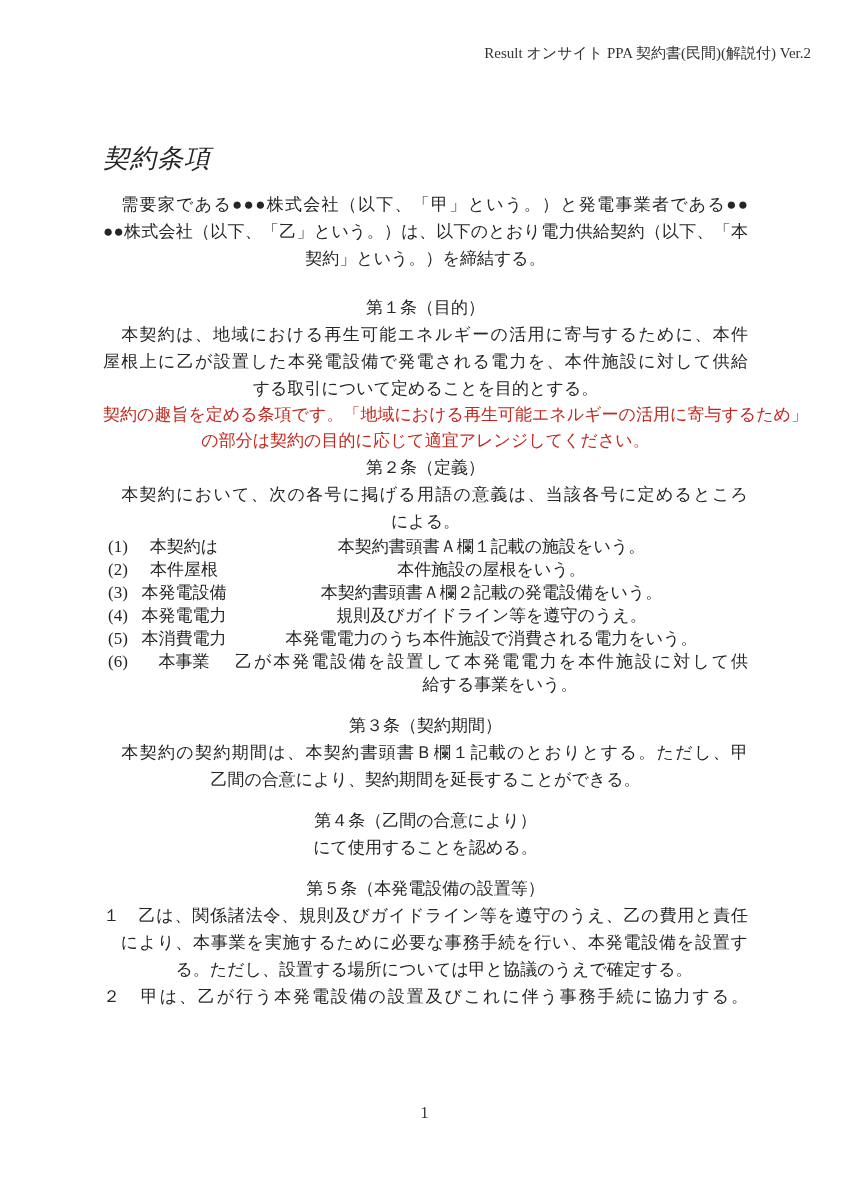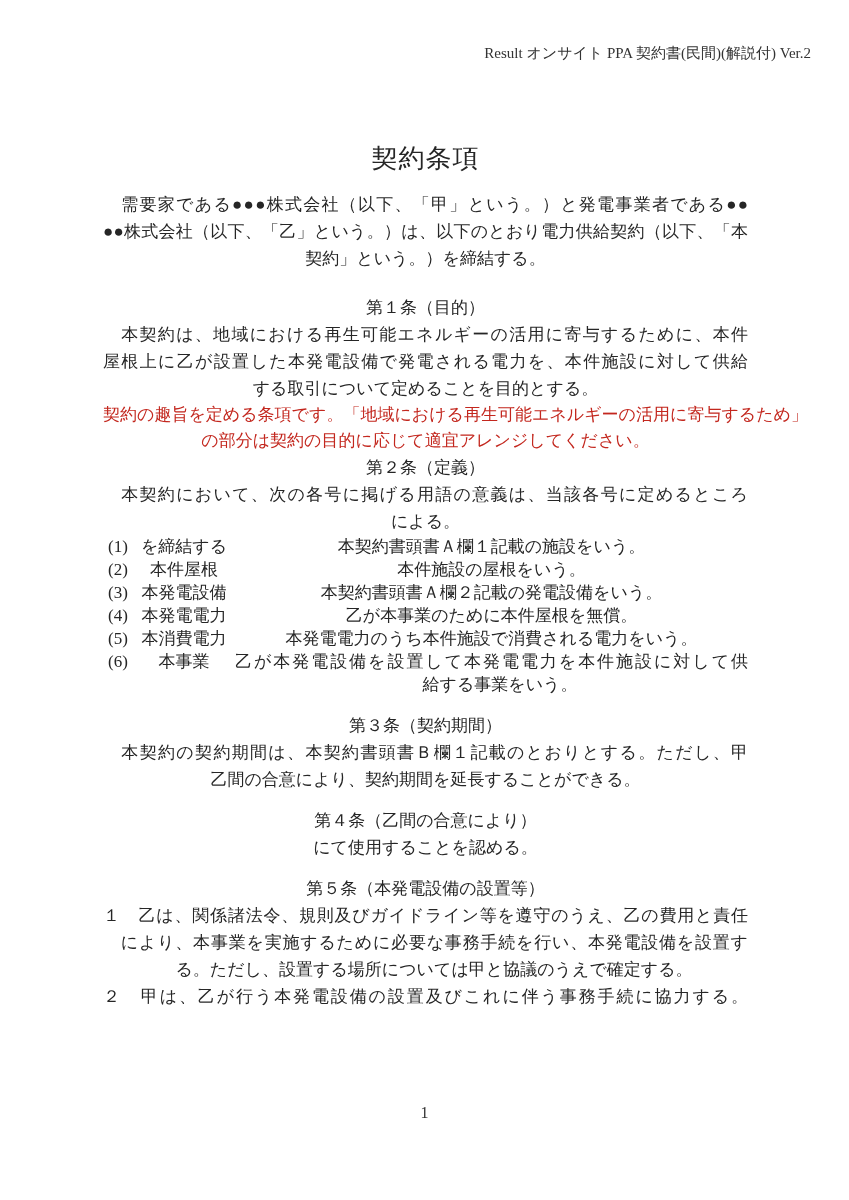--- a/index.html
+++ b/index.html
@@ -25,24 +25,24 @@
     white-space: nowrap;
   }
   .doc {
     position: absolute;
     left: 103px;
     top: 0;
     width: 645px;
   }
   .title {
     margin-top: 142px;
-    text-align: center;
     font-size: 26px;
     line-height: 34px;
     letter-spacing: 1px;
+    font-style: italic;
   }
   .intro {
     margin-top: 15px;
   }
   .line {
     font-size: 17px;
     line-height: 27px;
     white-space: pre-wrap;
     text-align: center;
   }
@@ -119,21 +119,21 @@
         <div class="line">する取引について定めることを目的とする。</div>
         <div class="line note-line">契約の趣旨を定める条項です。「地域における再生可能エネルギーの活用に寄与するため」</div>
         <div class="line note-line">の部分は契約の目的に応じて適宜アレンジしてください。</div>
       </section>
       <section class="article a2">
         <div class="line heading">第２条（定義）</div>
         <div class="line fill">　本契約において、次の各号に掲げる用語の意義は、当該各号に定めるところ</div>
         <div class="line">による。</div>
         <div class="def-row">
           <div class="line def-num">(1)</div>
-          <div class="line def-term">を締結する</div>
+          <div class="line def-term">本契約は</div>
           <div class="def-desc">
             <div class="line">本契約書頭書Ａ欄１記載の施設をいう。</div>
           </div>
         </div>
         <div class="def-row">
           <div class="line def-num">(2)</div>
           <div class="line def-term">本件屋根</div>
           <div class="def-desc">
             <div class="line">本件施設の屋根をいう。</div>
           </div>
@@ -142,21 +142,21 @@
           <div class="line def-num">(3)</div>
           <div class="line def-term">本発電設備</div>
           <div class="def-desc">
             <div class="line">本契約書頭書Ａ欄２記載の発電設備をいう。</div>
           </div>
         </div>
         <div class="def-row">
           <div class="line def-num">(4)</div>
           <div class="line def-term">本発電電力</div>
           <div class="def-desc">
-            <div class="line">乙が本事業のために本件屋根を無償。</div>
+            <div class="line">規則及びガイドライン等を遵守のうえ。</div>
           </div>
         </div>
         <div class="def-row">
           <div class="line def-num">(5)</div>
           <div class="line def-term">本消費電力</div>
           <div class="def-desc">
             <div class="line">本発電電力のうち本件施設で消費される電力をいう。</div>
           </div>
         </div>
         <div class="def-row">

